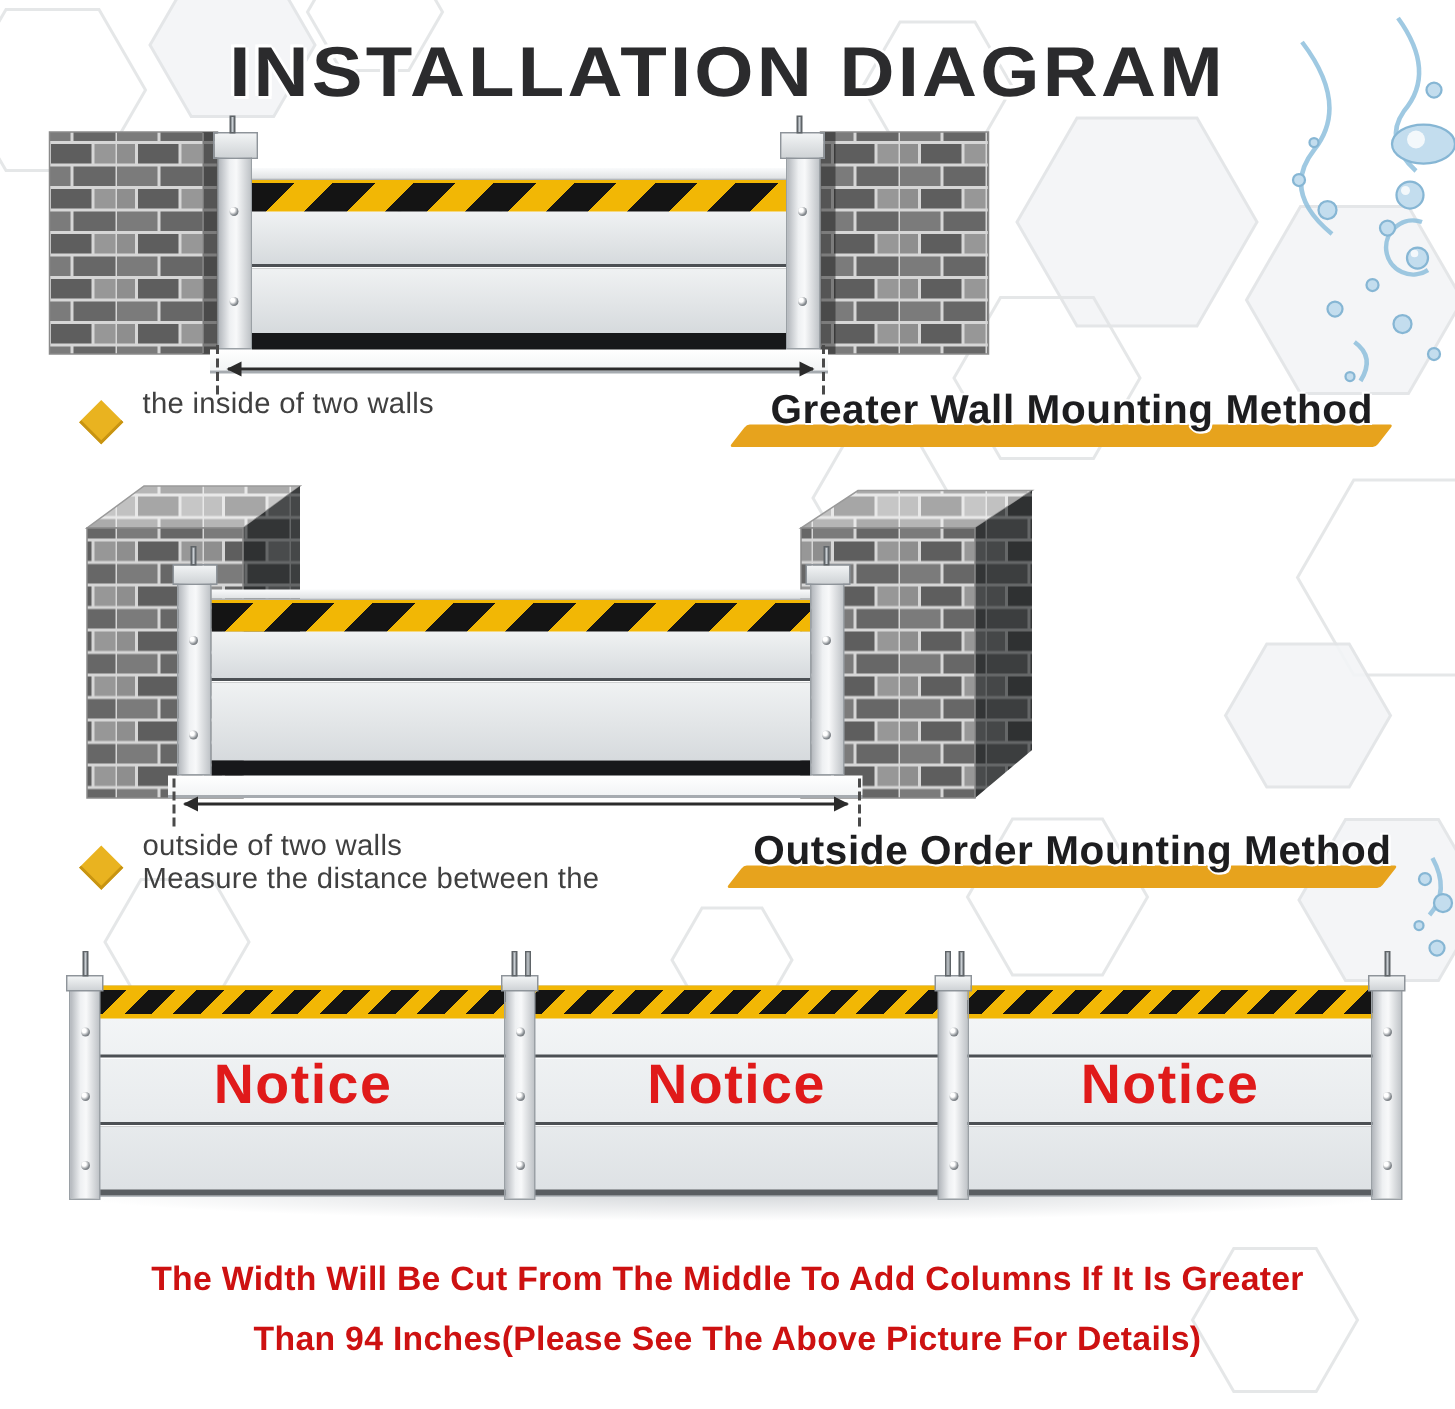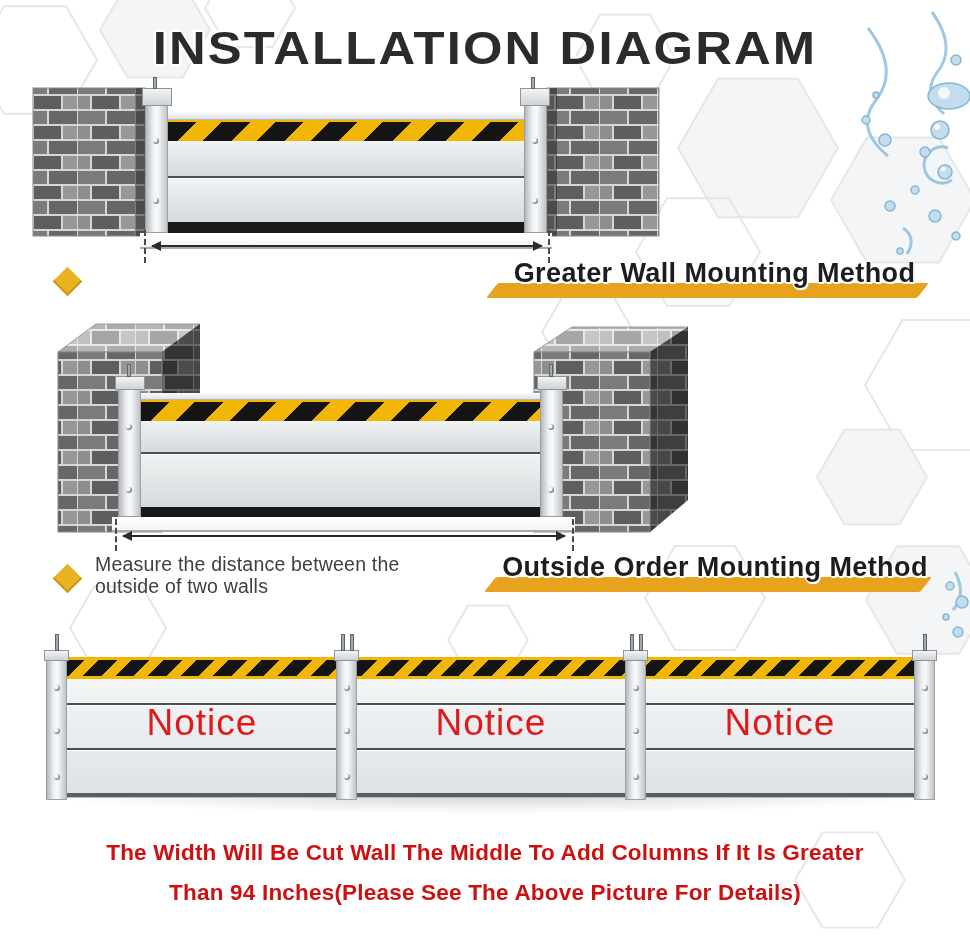--- a/index.html
+++ b/index.html
@@ -55,21 +55,21 @@
   
   .diamond{width:21px;height:21px;background:#e9b320;transform:rotate(45deg);
     box-shadow:inset -2px -2px 0 rgba(160,110,0,.45);z-index:3;}
   .caption{font-size:19.5px;line-height:21.5px;color:#404040;letter-spacing:.2px;z-index:3;}
   .method{z-index:3;text-align:center;}
   .method .swoosh{position:absolute;left:0;right:14px;bottom:0;height:15px;background:#e7a31d;
     transform:skewX(-38deg);border-radius:2px;}
   .method .mtext{position:relative;font-size:27px;font-weight:bold;color:#1d1d1f;letter-spacing:.4px;white-space:nowrap;
     text-shadow:1.5px 0 0 #fff,-1.5px 0 0 #fff,0 1.5px 0 #fff,0 -1.5px 0 #fff,1.5px 1.5px 0 #fff,-1.5px -1.5px 0 #fff;}
   
-  .notice{font-size:37px;font-weight:normal;color:#e01a1a;letter-spacing:1px;z-index:6;}
+  .notice{font-size:37px;font-weight:bold;color:#e01a1a;letter-spacing:1px;z-index:6;}
   .bshadow{background:radial-gradient(ellipse at 50% 0,rgba(110,120,130,.30),rgba(110,120,130,0) 70%);z-index:1;}
   
   .note{left:15px;top:840px;width:940px;text-align:center;z-index:3;
     color:#cd1111;font-weight:bold;font-size:22.5px;letter-spacing:.2px;}
   .note div{margin-bottom:14px;white-space:nowrap;}
 </style>
 </head>
 <body>
 
 <div class="stage">
@@ -166,20 +166,21 @@
     <div class="abs panelband" style="left:168px;top:178px;width:356px;height:44px;"></div>
     <div class="abs blackstrip" style="left:168px;top:222px;width:356px;height:11px;"></div>
     <div class="abs sill" style="left:140px;top:233px;width:412px;height:16px;"></div>
 
     <div class="abs dash" style="left:144px;top:230px;height:33px;"></div>
     <div class="abs dash" style="left:548px;top:230px;height:33px;"></div>
     <div class="abs measure-line" style="left:152px;top:245px;width:390px;"></div>
 
     <div class="abs diamond" style="left:57px;top:271px;"></div>
     <div class="abs caption" style="left:95px;top:259px;width:400px;">
+      <div>the inside of two walls</div>
     </div>
 
     <div class="abs method" style="left:492px;top:258px;width:445px;height:40px;">
       <div class="swoosh"></div>
       <div class="mtext">Greater Wall Mounting Method</div>
     </div>
   </div>
 
   <div class="abs" style="left:0;top:0;z-index:1;">
 
@@ -226,22 +227,22 @@
     <div class="abs panelband" style="left:141px;top:454px;width:399px;height:53px;"></div>
     <div class="abs blackstrip" style="left:141px;top:507px;width:399px;height:10px;"></div>
     <div class="abs sill" style="left:112px;top:517px;width:463px;height:15px;"></div>
 
     <div class="abs dash" style="left:115px;top:519px;height:32px;"></div>
     <div class="abs dash" style="left:572px;top:519px;height:32px;"></div>
     <div class="abs measure-line" style="left:123px;top:535px;width:442px;"></div>
 
     <div class="abs diamond" style="left:57px;top:568px;"></div>
     <div class="abs caption" style="left:95px;top:554px;width:420px;">
+      <div>outside of two walls</div>
       <div>Measure the distance between the</div>
-      <div>outside of two walls</div>
     </div>
 
     <div class="abs method" style="left:490px;top:552px;width:450px;height:40px;">
       <div class="swoosh"></div>
       <div class="mtext">Outside Order Mounting Method</div>
     </div>
   </div>
 
   <div class="abs" style="left:0;top:0;z-index:1;">
     <div class="abs bshadow" style="left:40px;top:796px;width:900px;height:18px;"></div>
@@ -281,17 +282,17 @@
     <div class="abs screw" style="left:344px;top:774px;"></div>
     <div class="abs screw" style="left:633px;top:685px;"></div>
     <div class="abs screw" style="left:633px;top:728px;"></div>
     <div class="abs screw" style="left:633px;top:774px;"></div>
     <div class="abs screw" style="left:922px;top:685px;"></div>
     <div class="abs screw" style="left:922px;top:728px;"></div>
     <div class="abs screw" style="left:922px;top:774px;"></div>
   </div>
 
   <div class="abs note">
-    <div>The Width Will Be Cut Wall The Middle To Add Columns If It Is Greater</div>
+    <div>The Width Will Be Cut From The Middle To Add Columns If It Is Greater</div>
     <div>Than 94 Inches(Please See The Above Picture For Details)</div>
   </div>
 
 </div>
 
 </body></html>

